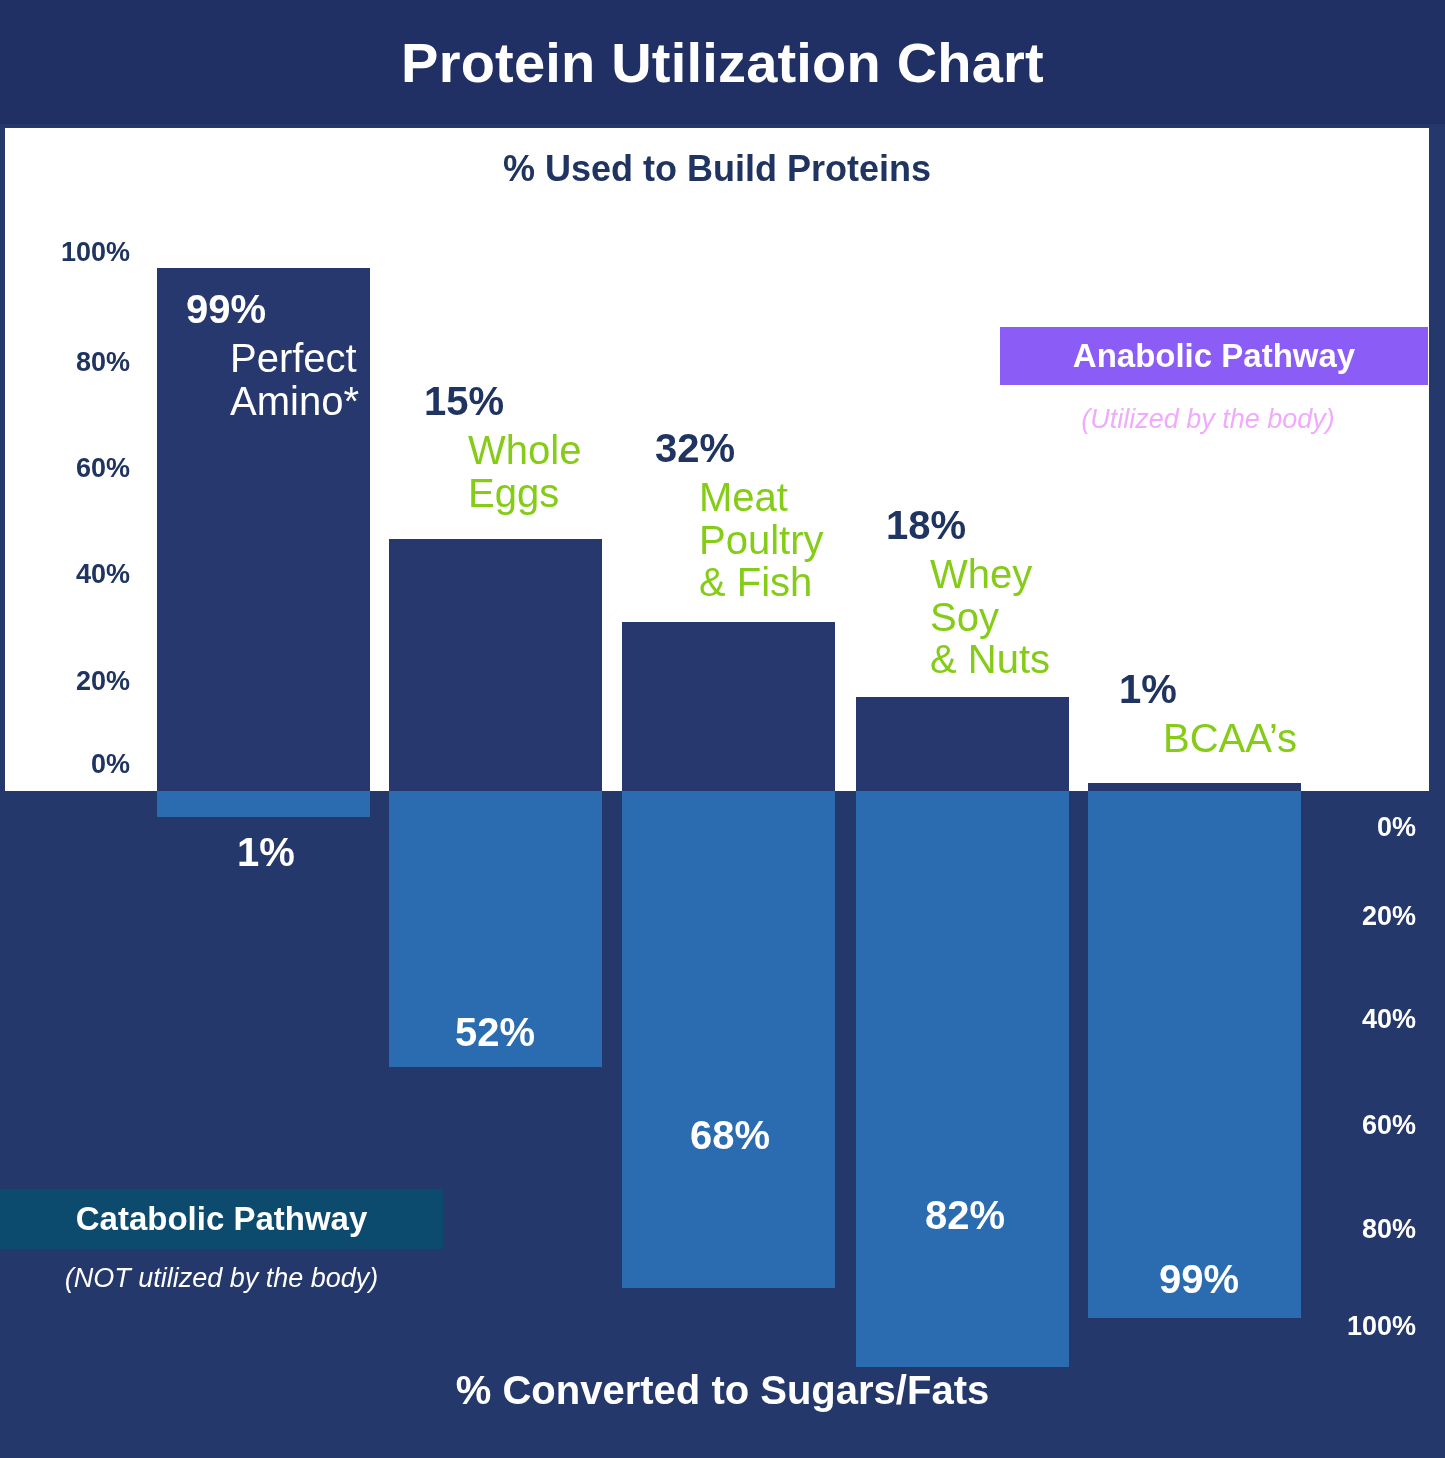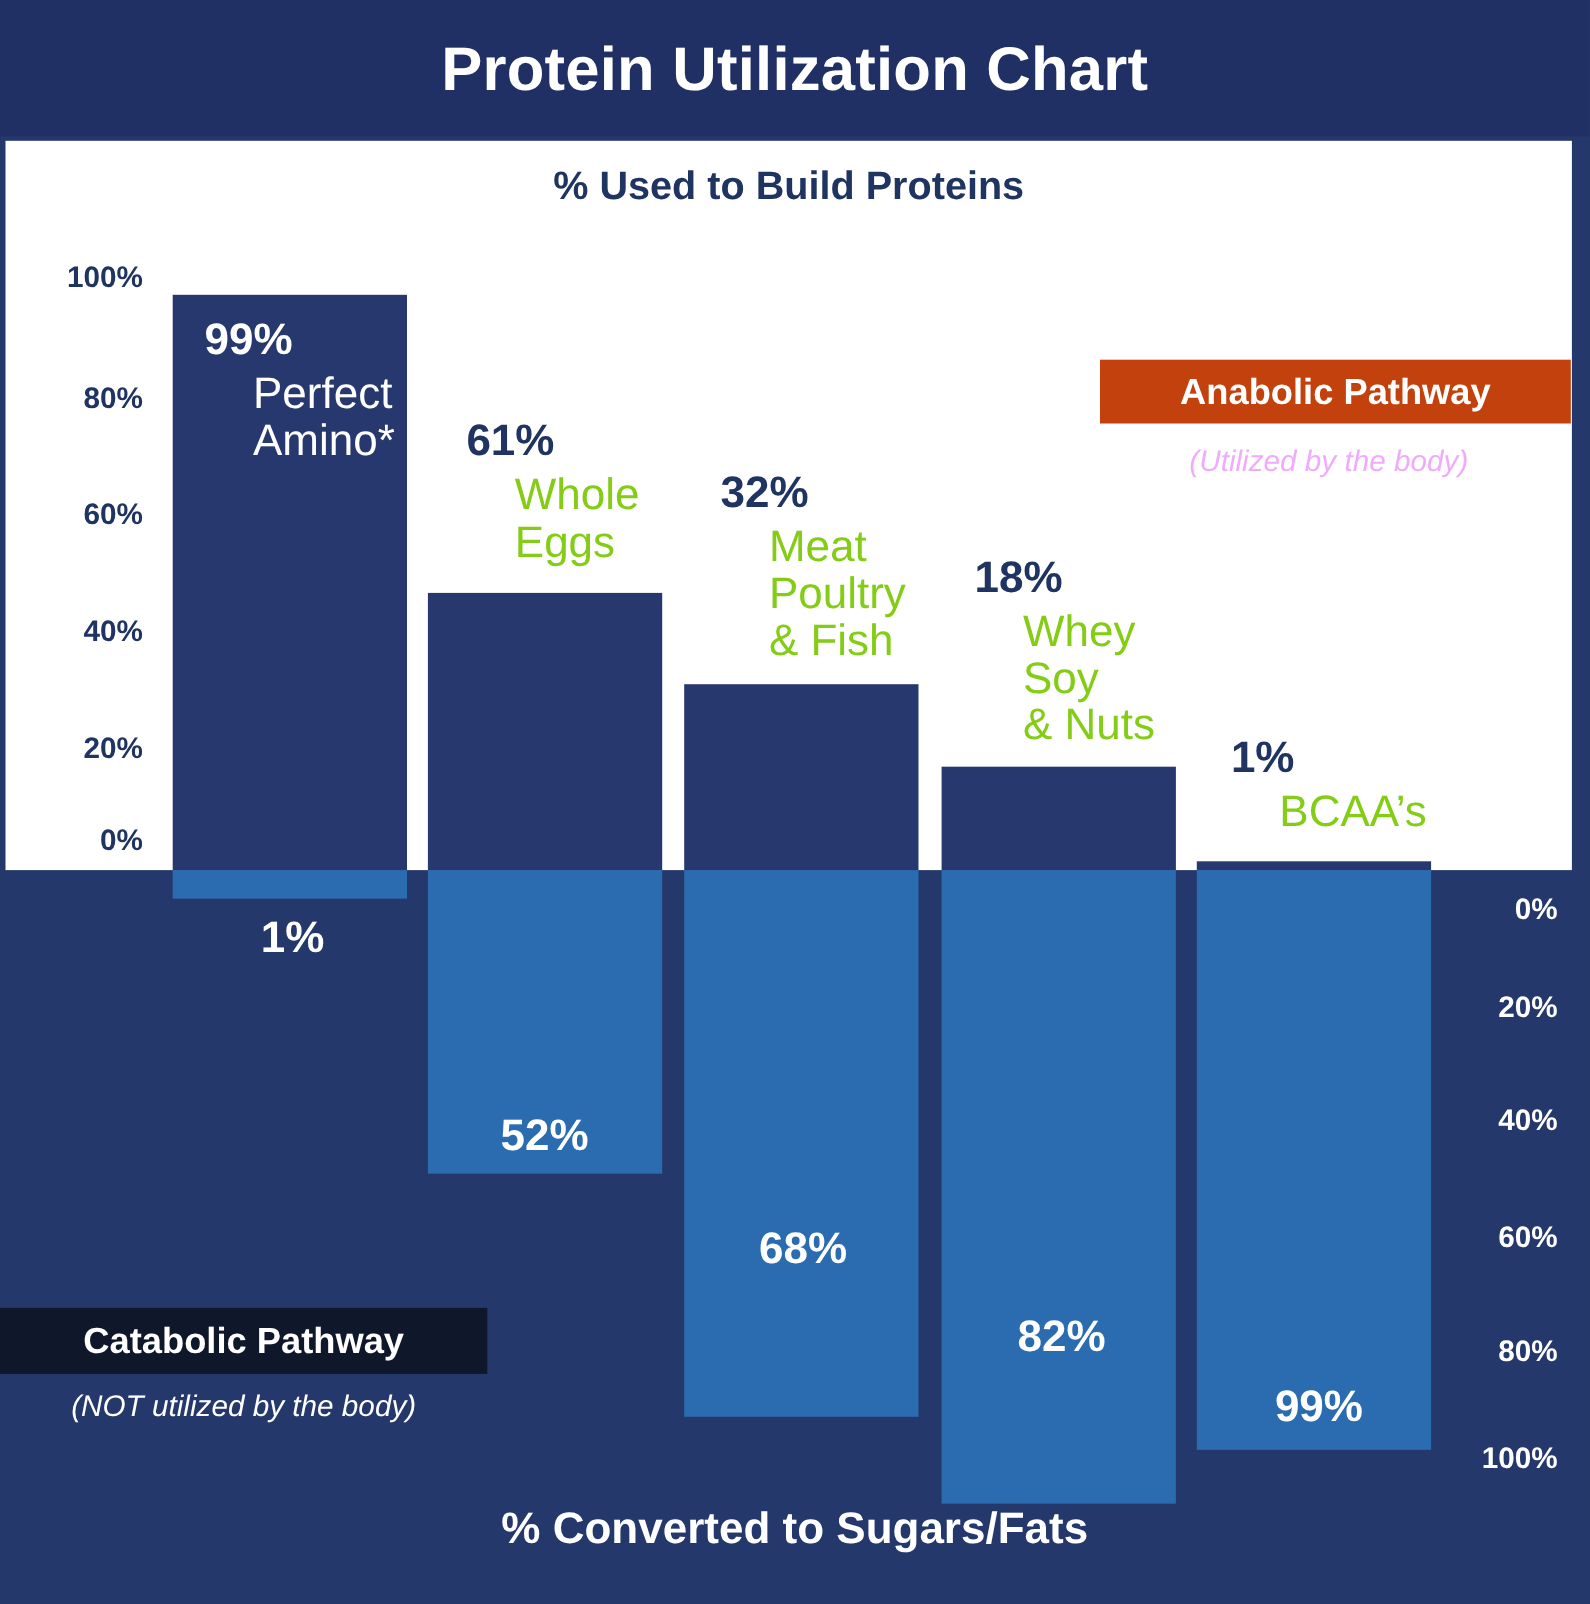--- a/index.html
+++ b/index.html
@@ -63,22 +63,22 @@
 
   .bot-pct{
     position:absolute;color:#ffffff;font-size:40px;font-weight:bold;
   }
 
   
   .badge{
     position:absolute;display:flex;align-items:center;justify-content:center;
     font-size:33px;font-weight:bold;color:#ffffff;
   }
-  .badge-anabolic{left:1000px;top:327px;width:428px;height:58px;background:#c2410c;}
-  .badge-catabolic{left:0px;top:1189px;width:443px;height:60px;background:#0f172a;}
+  .badge-anabolic{left:1000px;top:327px;width:428px;height:58px;background:#8b5cf6;}
+  .badge-catabolic{left:0px;top:1189px;width:443px;height:60px;background:#0c4a6e;}
   .sub-note{
     position:absolute;font-size:27px;font-style:italic;
   }
   .sub-anabolic{left:1000px;top:404px;width:428px;text-align:center;color:#f0abfc;padding-right:12px;box-sizing:border-box;}
   .sub-catabolic{left:0px;top:1263px;width:443px;text-align:center;color:#ffffff;}
 
   
   .footer-title{
     position:absolute;left:0;top:1368px;width:1445px;text-align:center;
     color:#ffffff;font-size:40px;font-weight:bold;
@@ -121,21 +121,21 @@
     <div class="bar-bottom" style="left:157px;  top:663px; width:213px; height:26px;"></div>
     <div class="bar-label lbl-inside" style="left:186px; top:160px;">
       <span class="pct">99%</span>
       <span class="nm">Perfect<br>Amino*</span>
     </div>
     <div class="bot-pct" style="left:237px; top:702px;">1%</div>
 
     <div class="bar-top" style="left:389px;  top:411px; width:213px; height:252px;"></div>
     <div class="bar-bottom" style="left:389px;  top:663px; width:213px; height:276px;"></div>
     <div class="bar-label lbl-outside" style="left:424px; top:252px;">
-      <span class="pct">61%</span>
+      <span class="pct">15%</span>
       <span class="nm">Whole<br>Eggs</span>
     </div>
     <div class="bot-pct" style="left:455px; top:882px;">52%</div>
 
     <div class="bar-top" style="left:622px;  top:494px; width:213px; height:169px;"></div>
     <div class="bar-bottom" style="left:622px;  top:663px; width:213px; height:497px;"></div>
     <div class="bar-label lbl-outside" style="left:655px; top:299px;">
       <span class="pct">32%</span>
       <span class="nm">Meat<br>Poultry<br>&amp; Fish</span>
     </div>

